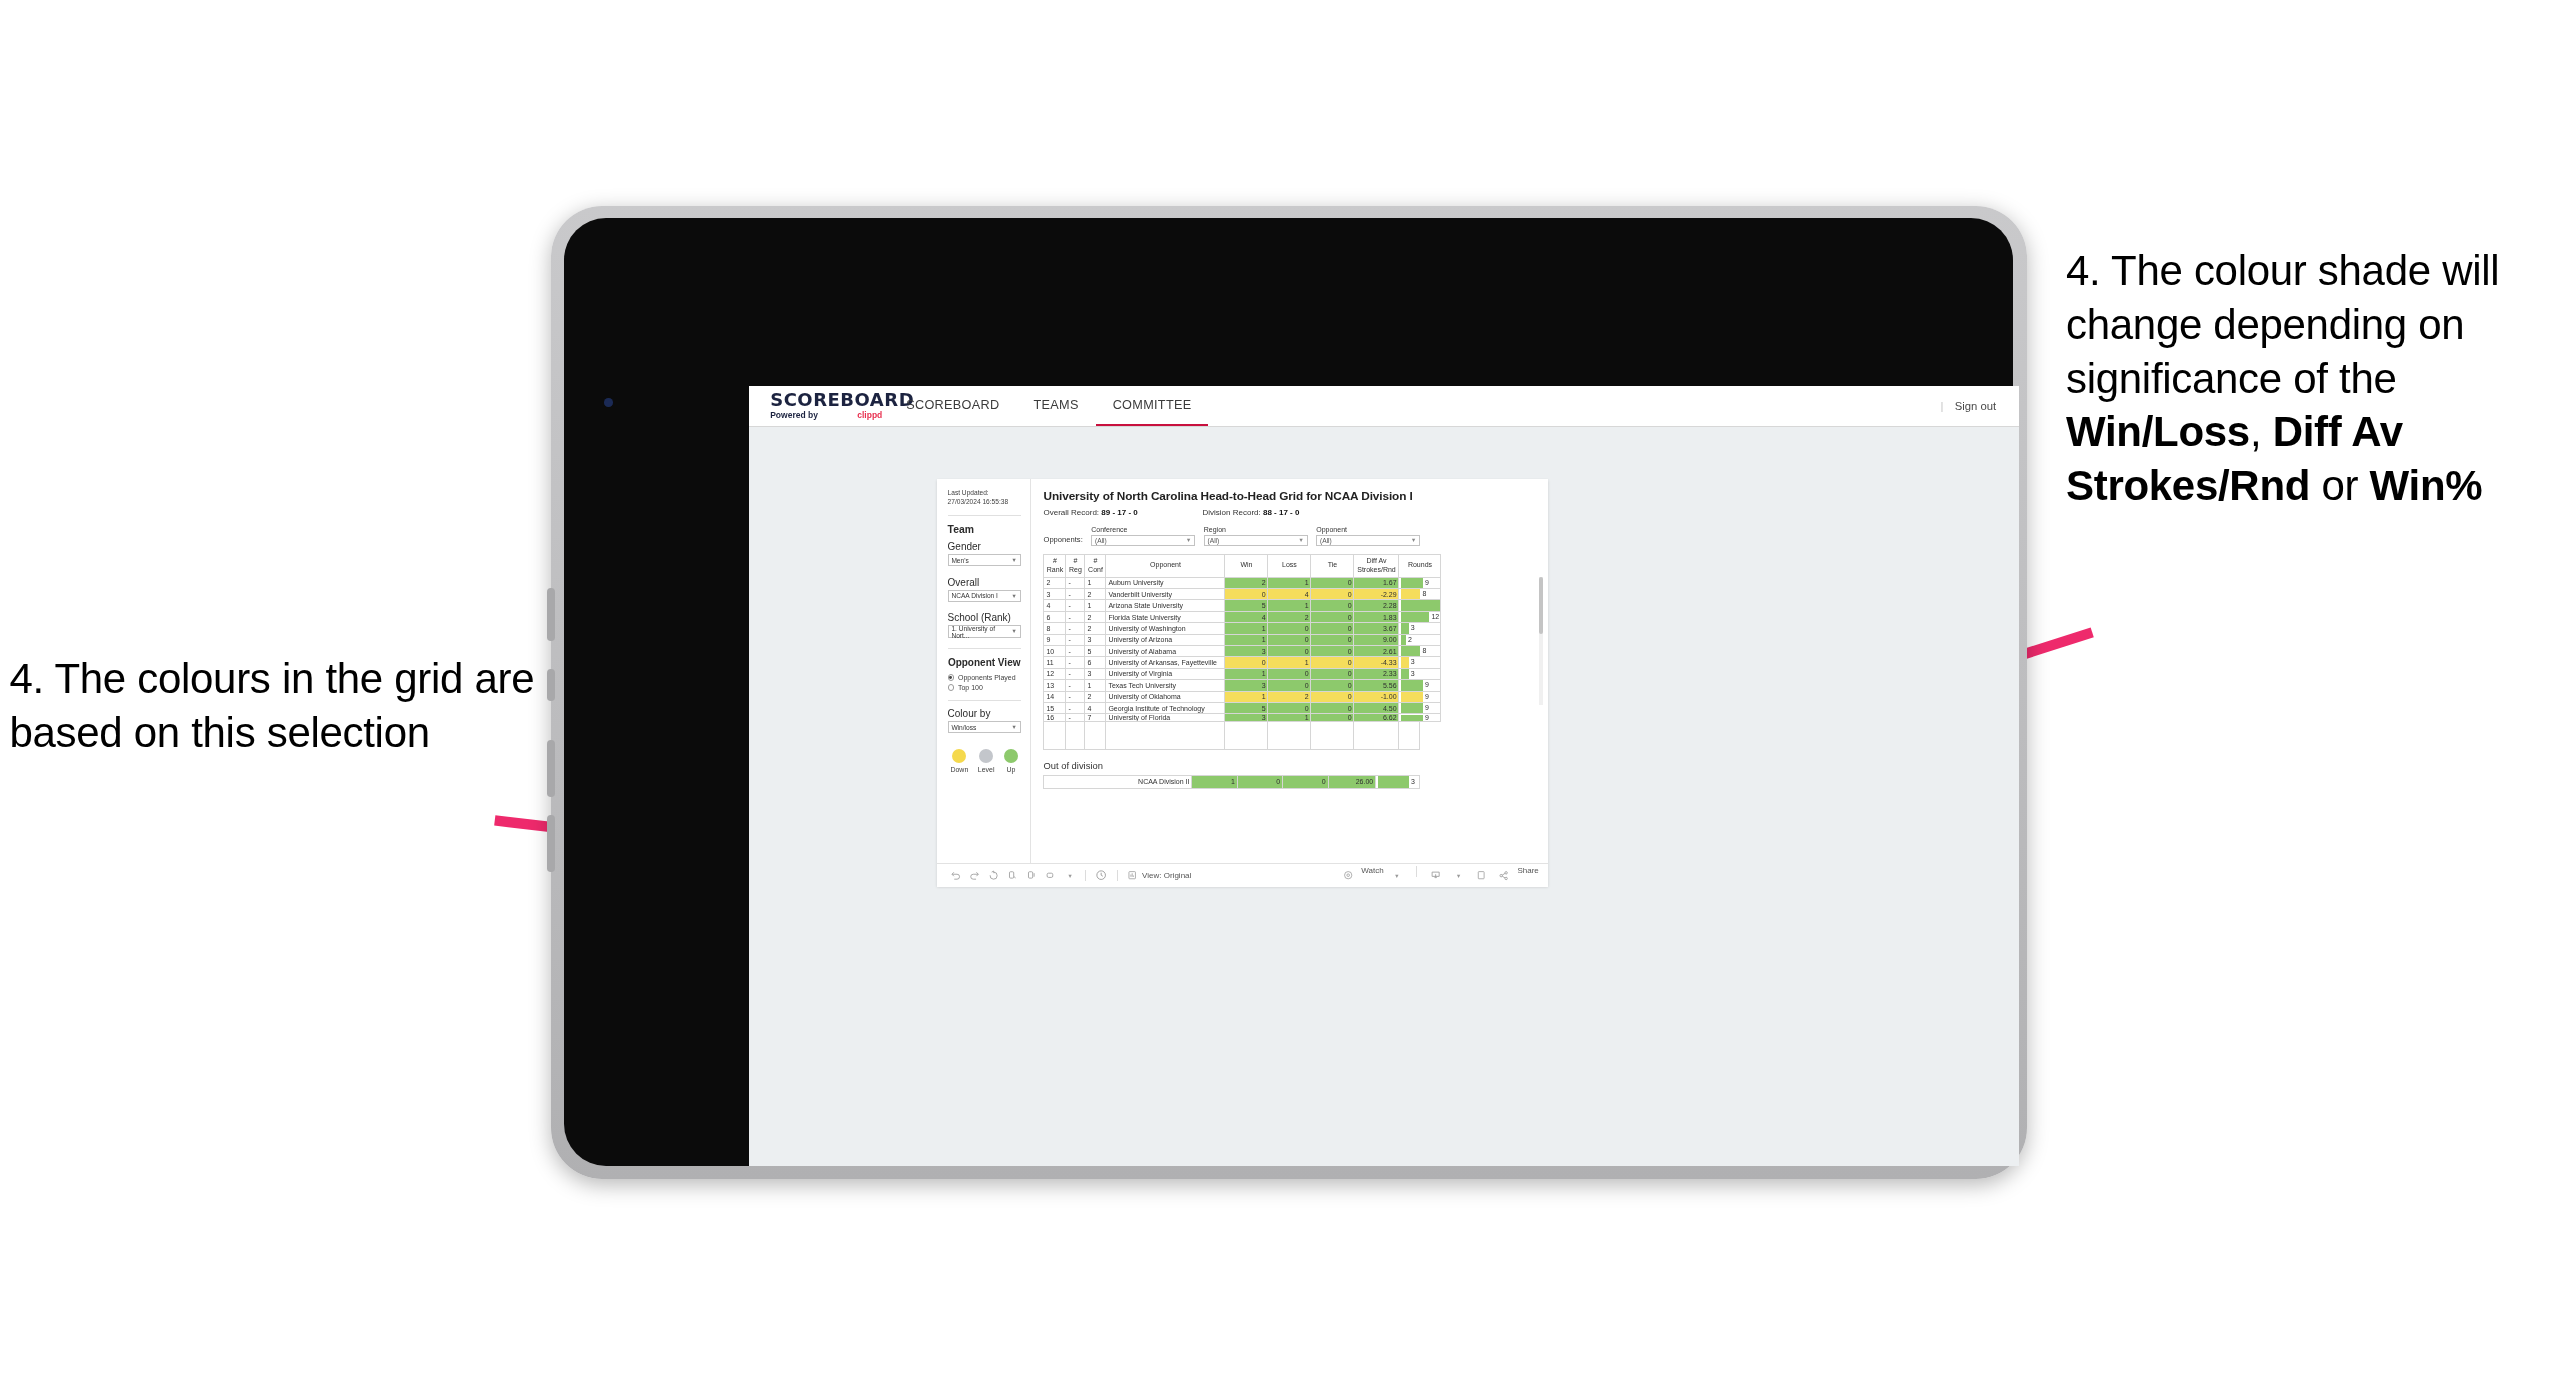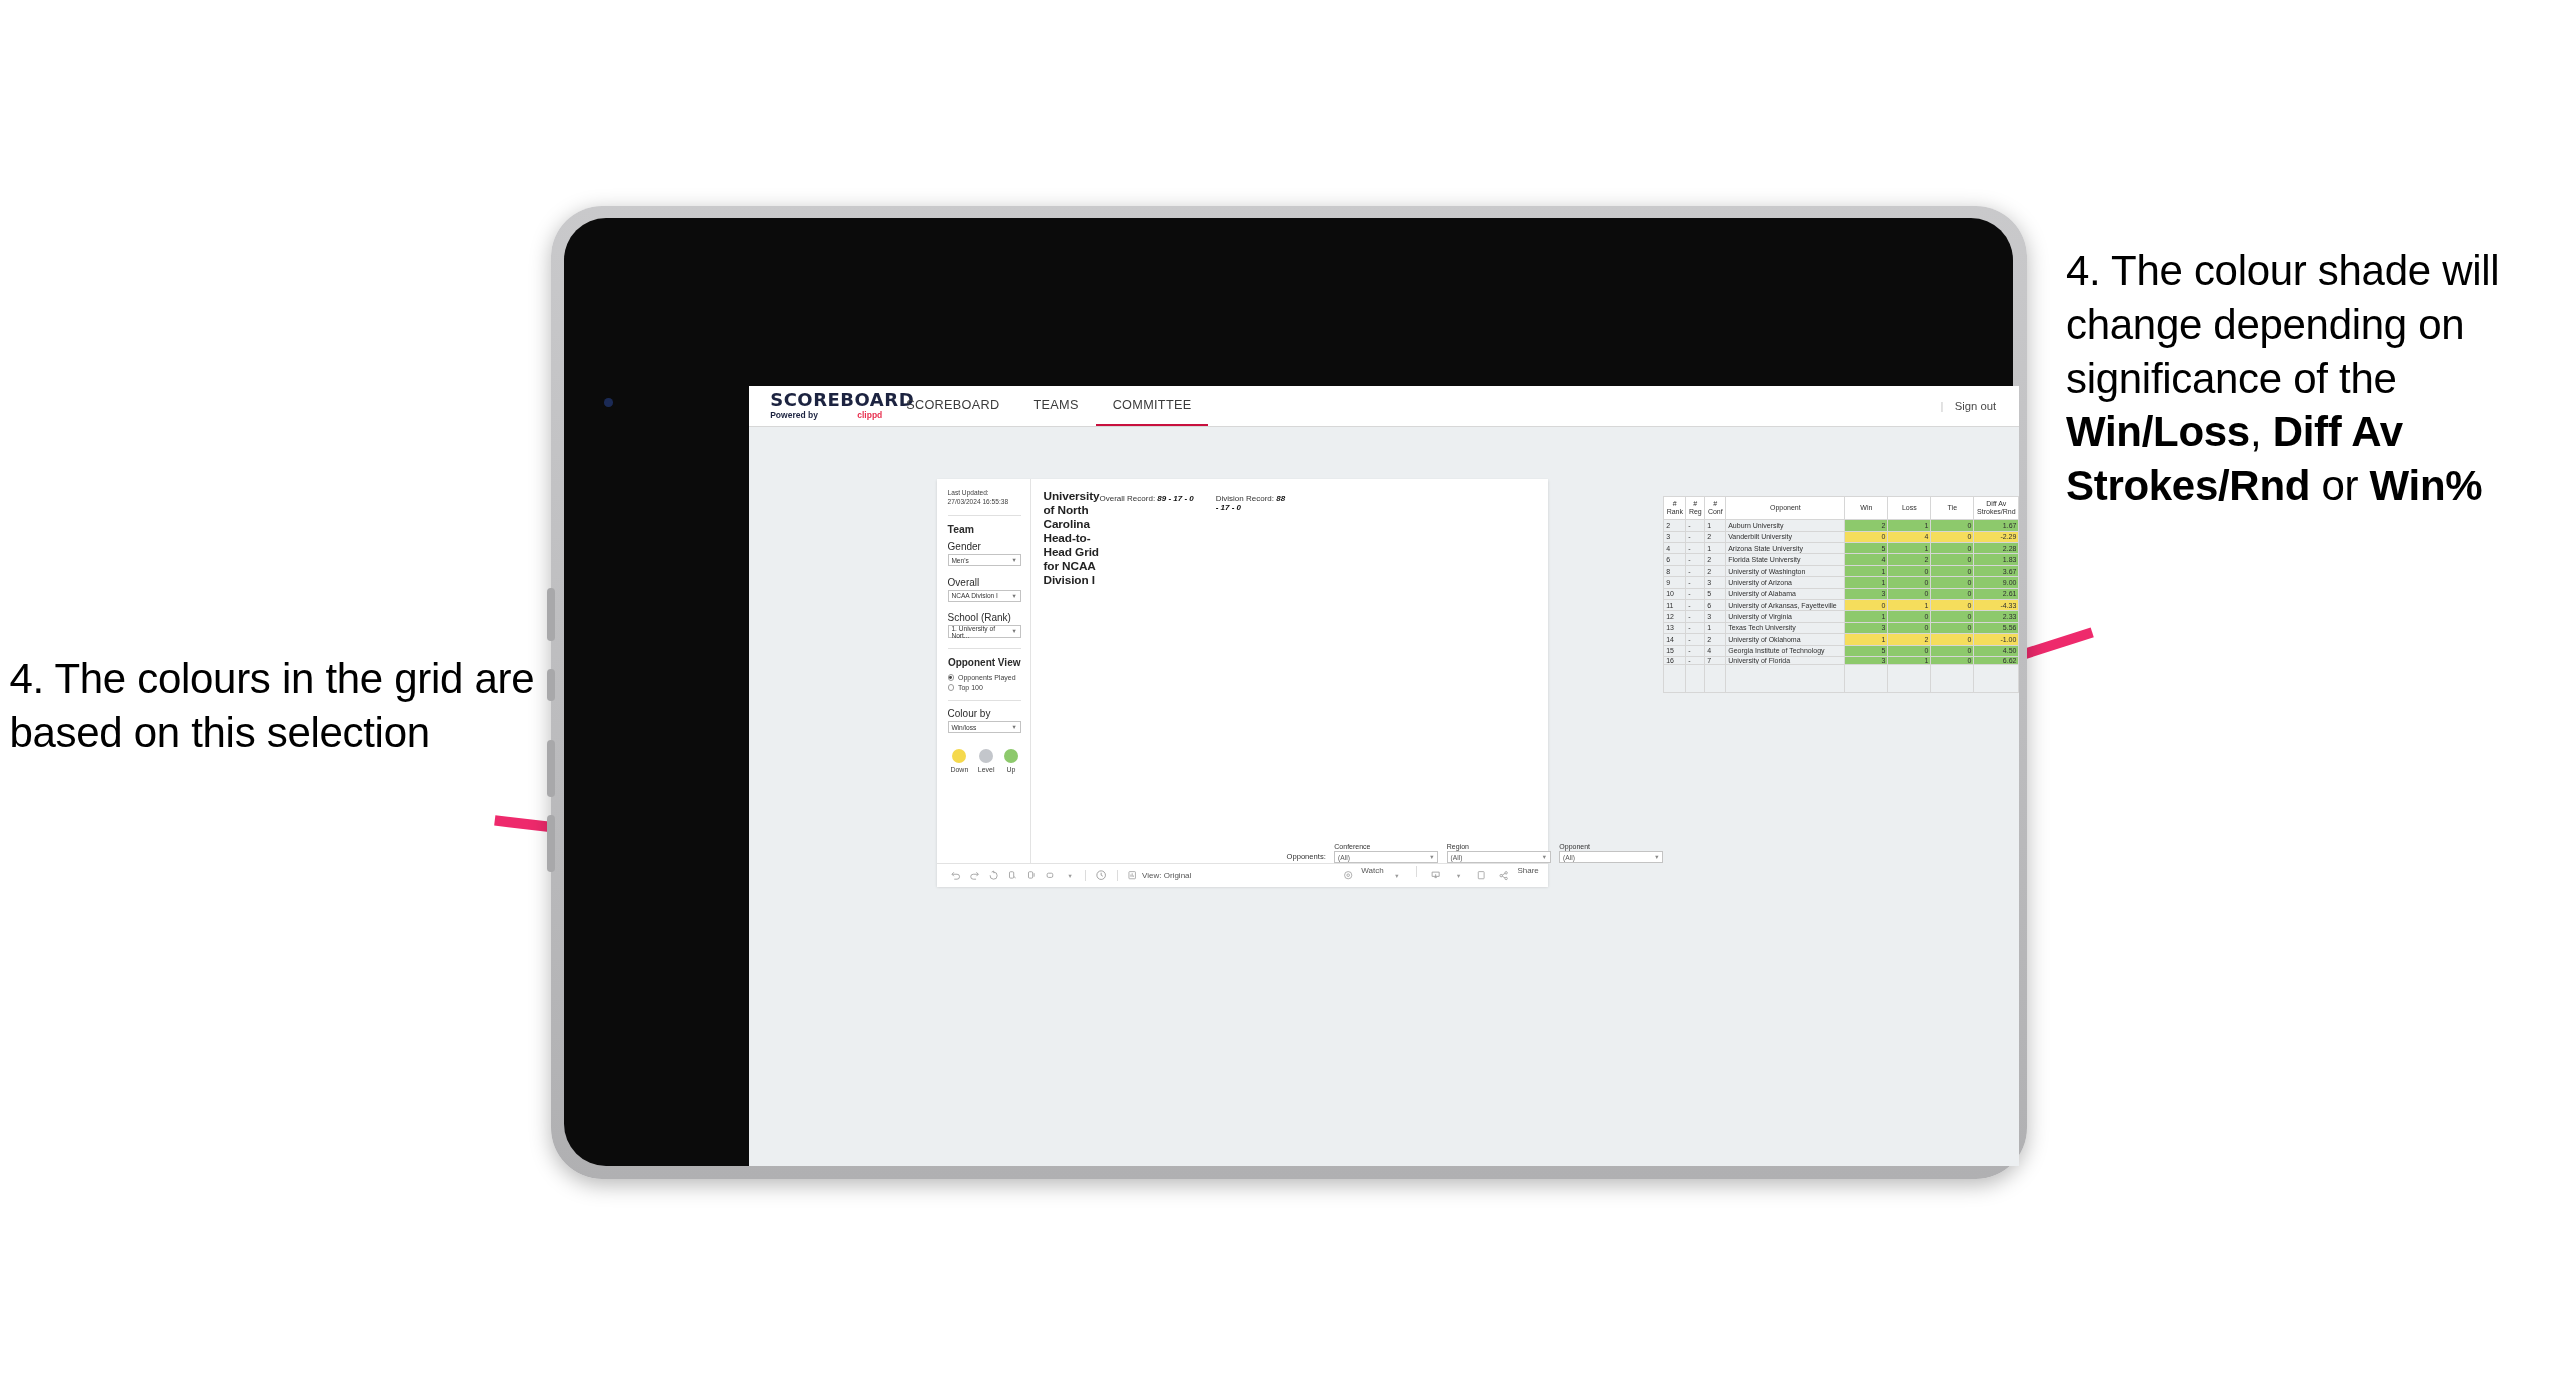--- a/index.html
+++ b/index.html
@@ -134,25 +134,25 @@
   }
   .radio.on::after { content:""; width:2.8px; height:2.8px; border-radius:50%; background:#4a4a4a; }
   .radio-row span { font-size:7px; color:#3d3d3d; }
 
   #legend { display:flex; justify-content:space-between; padding:5.7px 2.8px 0; }
   .legend-item { text-align:center; }
   .legend-dot { width:14px; height:14px; border-radius:50%; margin:0 auto 2.8px; }
   .legend-cap { font-size:7px; color:#3d3d3d; }
 
   
-  #main { flex:1; padding:9.4px 11.3px 0 12.3px; min-width:0; display:flex; }
+  #main { flex:1; padding:9.4px 11.3px 0 12.3px; min-width:0; display:flex; flex-direction:column; }
   #viz-title { font-size:11.8px; font-weight:bold; color:#222; letter-spacing:-0.1px; }
   #records { display:flex; margin-top:5.7px; font-size:8px; color:#333; }
   #records .rec-a { width:159px; }
-  #records b { font-weight:bold; color:#111;font-style:italic; }
+  #records b { font-weight:bold; color:#111; }
 
   #opp-filters { display:flex; align-items:flex-end; gap:8.5px; margin-top:8.5px; }
   #opp-label { font-size:7.6px; color:#333; padding-bottom:1.9px; }
   .filter-col { width:104px; }
   .filter-lab { font-size:7px; color:#333; margin-bottom:1.9px; }
   .filter-sel {
     height:11.3px; border:0.9px solid #c3c3c3; background:#fff;
     font-size:6.6px; color:#555; display:flex; align-items:center;
     padding:0 2.8px; cursor:pointer;
   }

